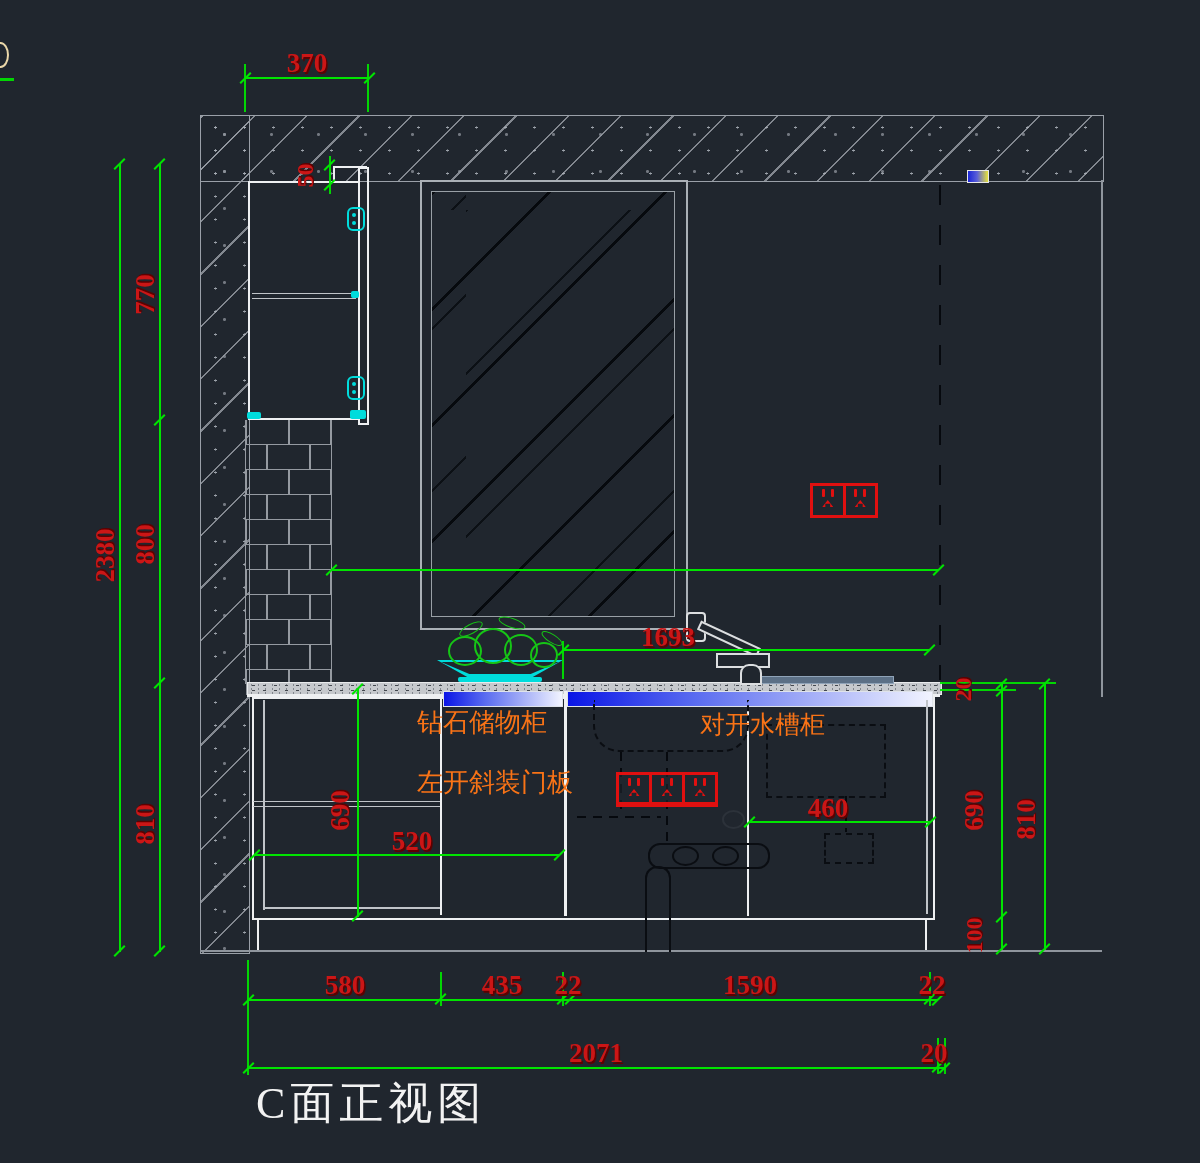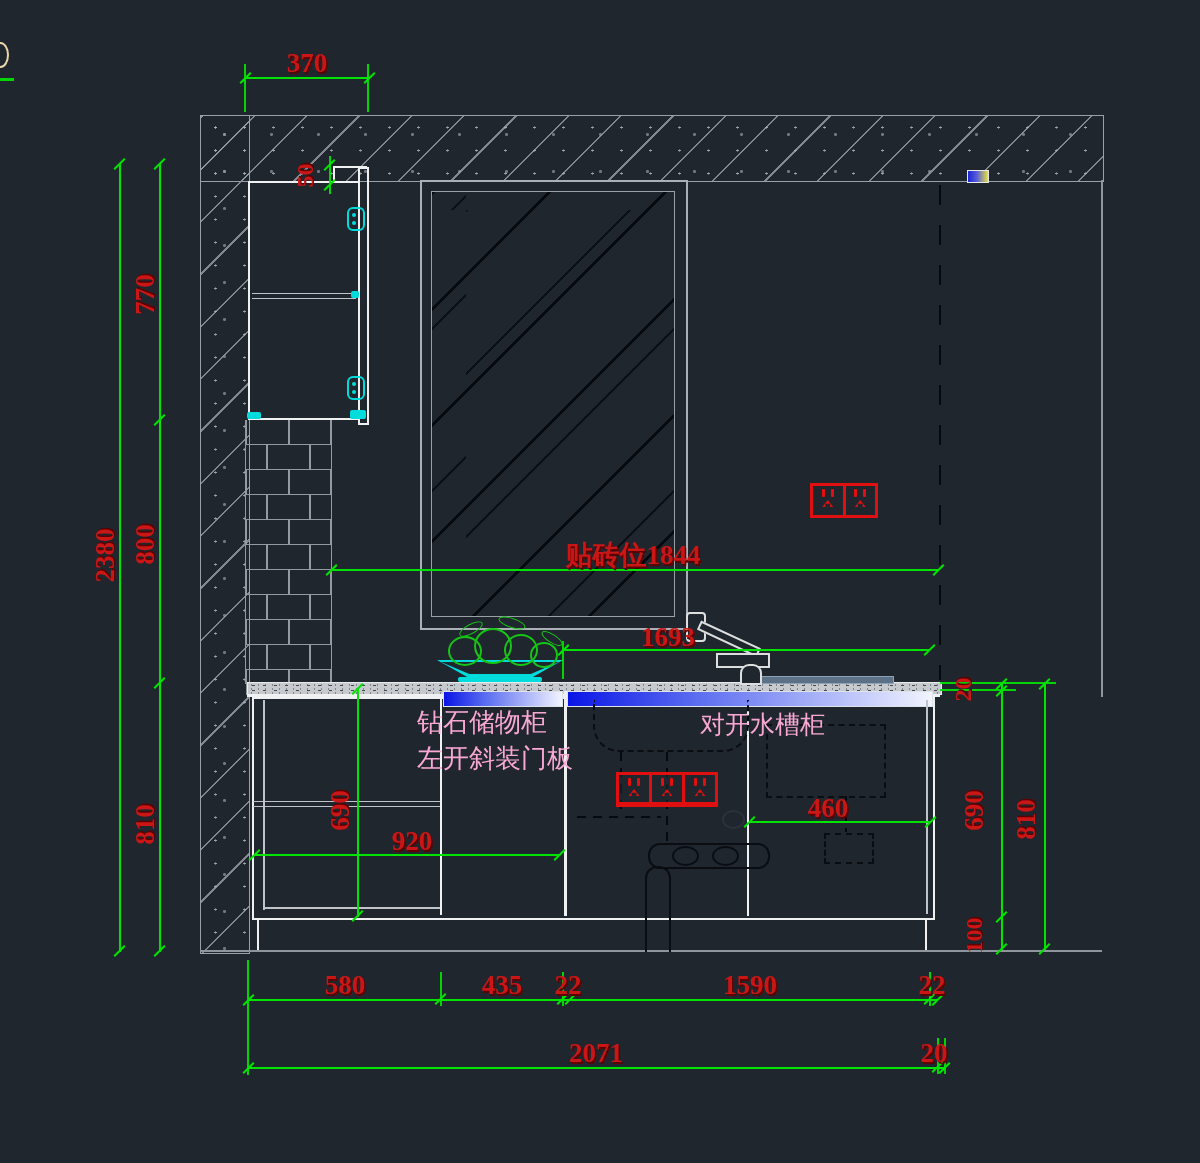--- a/index.html
+++ b/index.html
@@ -25,21 +25,21 @@
   .gline-h::before,.gline-h::after{content:"";position:absolute;width:15px;height:2px;background:#00e400;transform:rotate(-45deg);top:0;}
   .gline-h::before{left:-7px;}.gline-h::after{right:-7px;}
   .gline-v::before,.gline-v::after{content:"";position:absolute;width:15px;height:2px;background:#00e400;transform:rotate(-45deg);left:-7px;}
   .gline-v::before{top:0;}.gline-v::after{bottom:0;}
   .gext{position:absolute;background:#00e400;opacity:.92;}
   .tick{position:absolute;width:15px;height:2px;background:#00e400;transform:rotate(-45deg);}
 
   .redtxt{position:absolute;color:#cb1616;font:bold 27px "Liberation Serif",serif;
           text-shadow:1.5px 1.5px 0 #5e0000;white-space:nowrap;text-align:center;}
   .rot{transform:rotate(-90deg);}
-  .wlabel{position:absolute;color:#f9a8d4;font:26px "Liberation Sans",sans-serif;white-space:nowrap;}
+  .wlabel{position:absolute;color:#f97316;font:26px "Liberation Sans",sans-serif;white-space:nowrap;}
 
   
   .wbox{position:absolute;border:2px solid #eef0f2;background:transparent;}
   .wline-h{position:absolute;height:2px;background:#eef0f2;}
   .wline-v{position:absolute;width:2px;background:#eef0f2;}
   .gray2-h{position:absolute;height:4px;border-top:1.5px solid #c0c4c9;border-bottom:1.5px solid #c0c4c9;}
   .grayi-v{position:absolute;width:1.5px;background:#c0c4c9;}
   .grayi-h{position:absolute;height:1.5px;background:#c0c4c9;}
   .bluestrip{position:absolute;height:14px;border:1px solid #dfe3ea;
              background:linear-gradient(90deg,#0a15e6 0%,#5a6cf0 35%,#f2f4ff 100%);}
@@ -230,31 +230,30 @@
   <div class="gline-v" style="left:119px;top:163px;height:789px;"></div>
   <div class="redtxt rot" style="left:60px;top:540px;width:90px;">2380</div>
   <div class="gline-v" style="left:159px;top:163px;height:789px;"></div>
   <div class="tick" style="left:152px;top:419px;"></div>
   <div class="tick" style="left:152px;top:682px;"></div>
   <div class="redtxt rot" style="left:105px;top:279px;width:80px;">770</div>
   <div class="redtxt rot" style="left:105px;top:529px;width:80px;">800</div>
   <div class="redtxt rot" style="left:105px;top:809px;width:80px;">810</div>
 
   <div class="gline-h" style="left:331px;top:569px;width:608px;"></div>
-  <div class="redtxt" style="left:538px;top:537px;width:190px;">贴砖位1844</div>
 
   <div class="gext" style="left:562px;top:641px;width:1.5px;height:38px;"></div>
   <div class="gline-h" style="left:563px;top:649px;width:367px;"></div>
   <div class="redtxt" style="left:608px;top:622px;width:120px;">1693</div>
 
   <div class="gline-v" style="left:357px;top:688px;height:229px;"></div>
   <div class="redtxt rot" style="left:300px;top:795px;width:80px;">690</div>
 
   <div class="gline-h" style="left:254px;top:854px;width:306px;"></div>
-  <div class="redtxt" style="left:362px;top:826px;width:100px;">920</div>
+  <div class="redtxt" style="left:362px;top:826px;width:100px;">520</div>
 
   <div class="gline-h" style="left:749px;top:821px;width:182px;"></div>
   <div class="redtxt" style="left:778px;top:793px;width:100px;">460</div>
 
   <div class="gext" style="left:940px;top:682px;width:116px;height:1.5px;"></div>
   <div class="gext" style="left:940px;top:689px;width:76px;height:1.5px;"></div>
   <div class="gline-v" style="left:1001px;top:683px;height:267px;"></div>
   <div class="tick" style="left:994px;top:690px;"></div>
   <div class="tick" style="left:994px;top:916px;"></div>
   <div class="gline-v" style="left:1044px;top:683px;height:267px;"></div>
@@ -280,17 +279,18 @@
   <div class="redtxt" style="left:518px;top:970px;width:100px;">22</div>
   <div class="redtxt" style="left:700px;top:970px;width:100px;">1590</div>
   <div class="redtxt" style="left:882px;top:970px;width:100px;">22</div>
 
   <div class="gline-h" style="left:248px;top:1067px;width:697px;"></div>
   <div class="tick" style="left:930px;top:1066px;"></div>
   <div class="redtxt" style="left:546px;top:1038px;width:100px;">2071</div>
   <div class="redtxt" style="left:884px;top:1038px;width:100px;">20</div>
 
   <div class="wlabel" style="left:417px;top:705px;">钻石储物柜</div>
-  <div class="wlabel" style="left:417px;top:741px;">左开斜装门板</div>
+  <div class="wlabel" style="left:417px;top:765px;">左开斜装门板</div>
   <div class="wlabel" style="left:700px;top:708px;font-size:25px;">对开水槽柜</div>
 
+  <div class="title" style="left:256px;top:1074px;">C面正视图</div>
 
 </div>
 
 </body></html>

